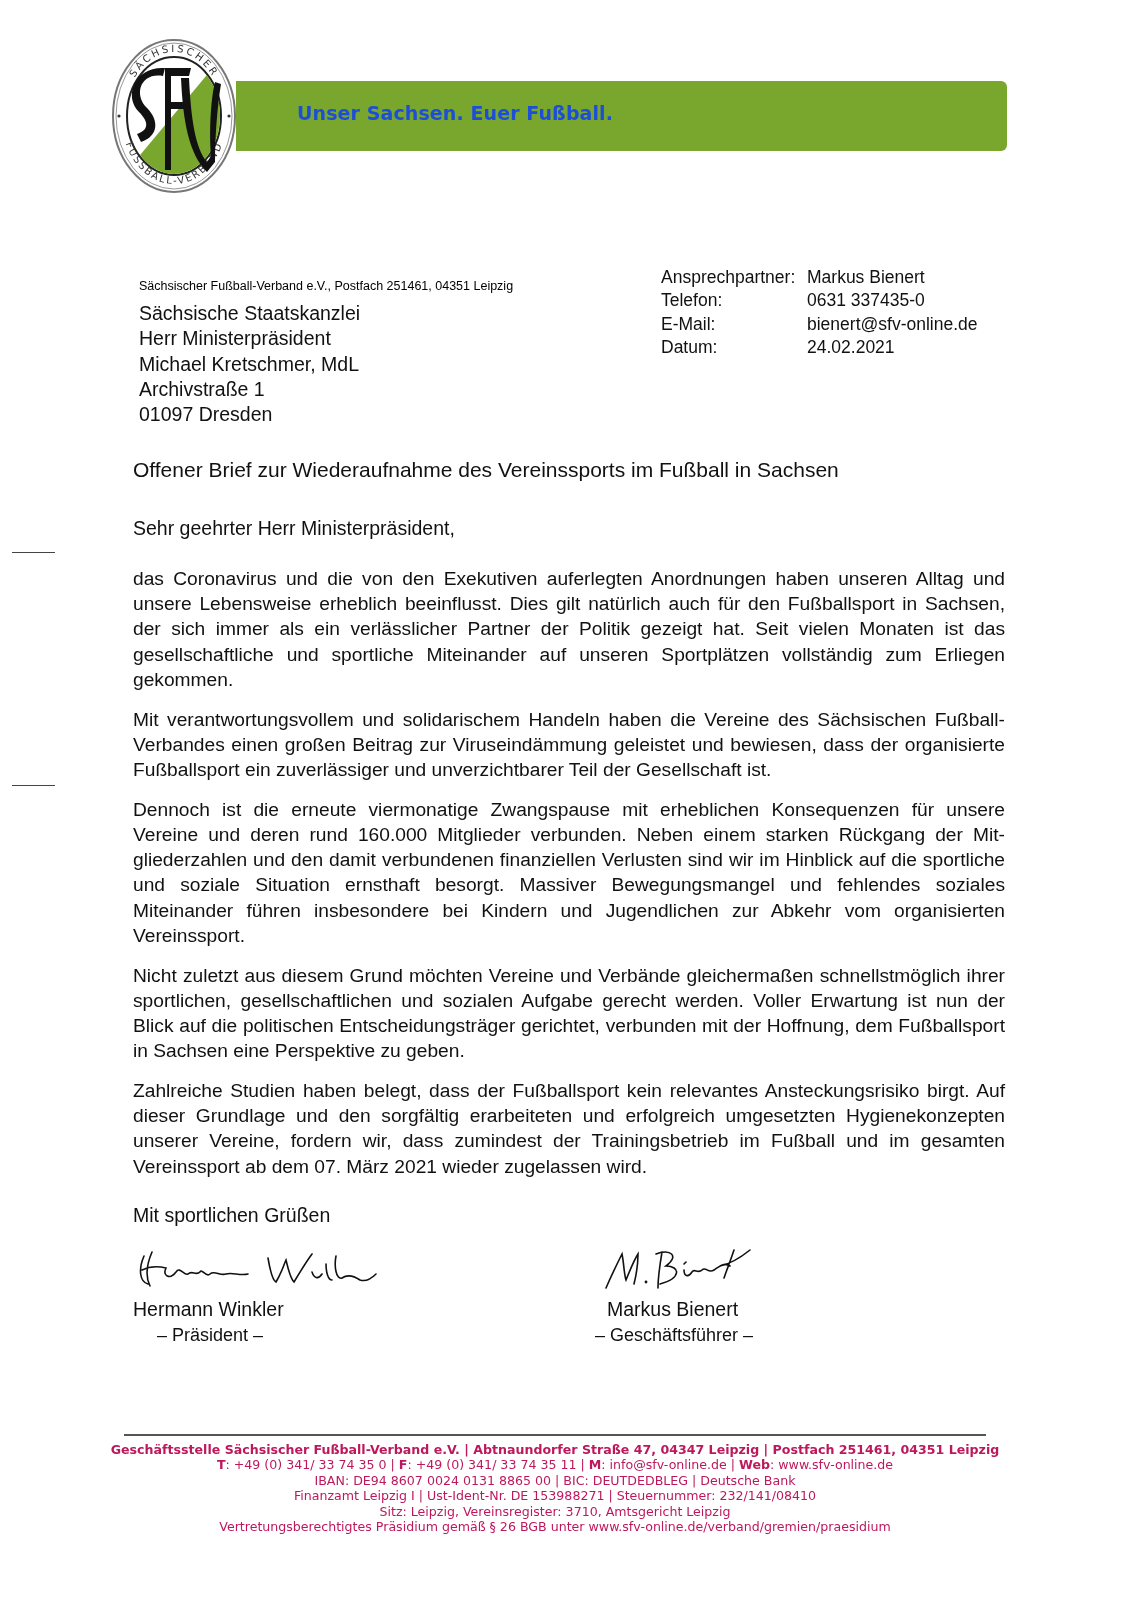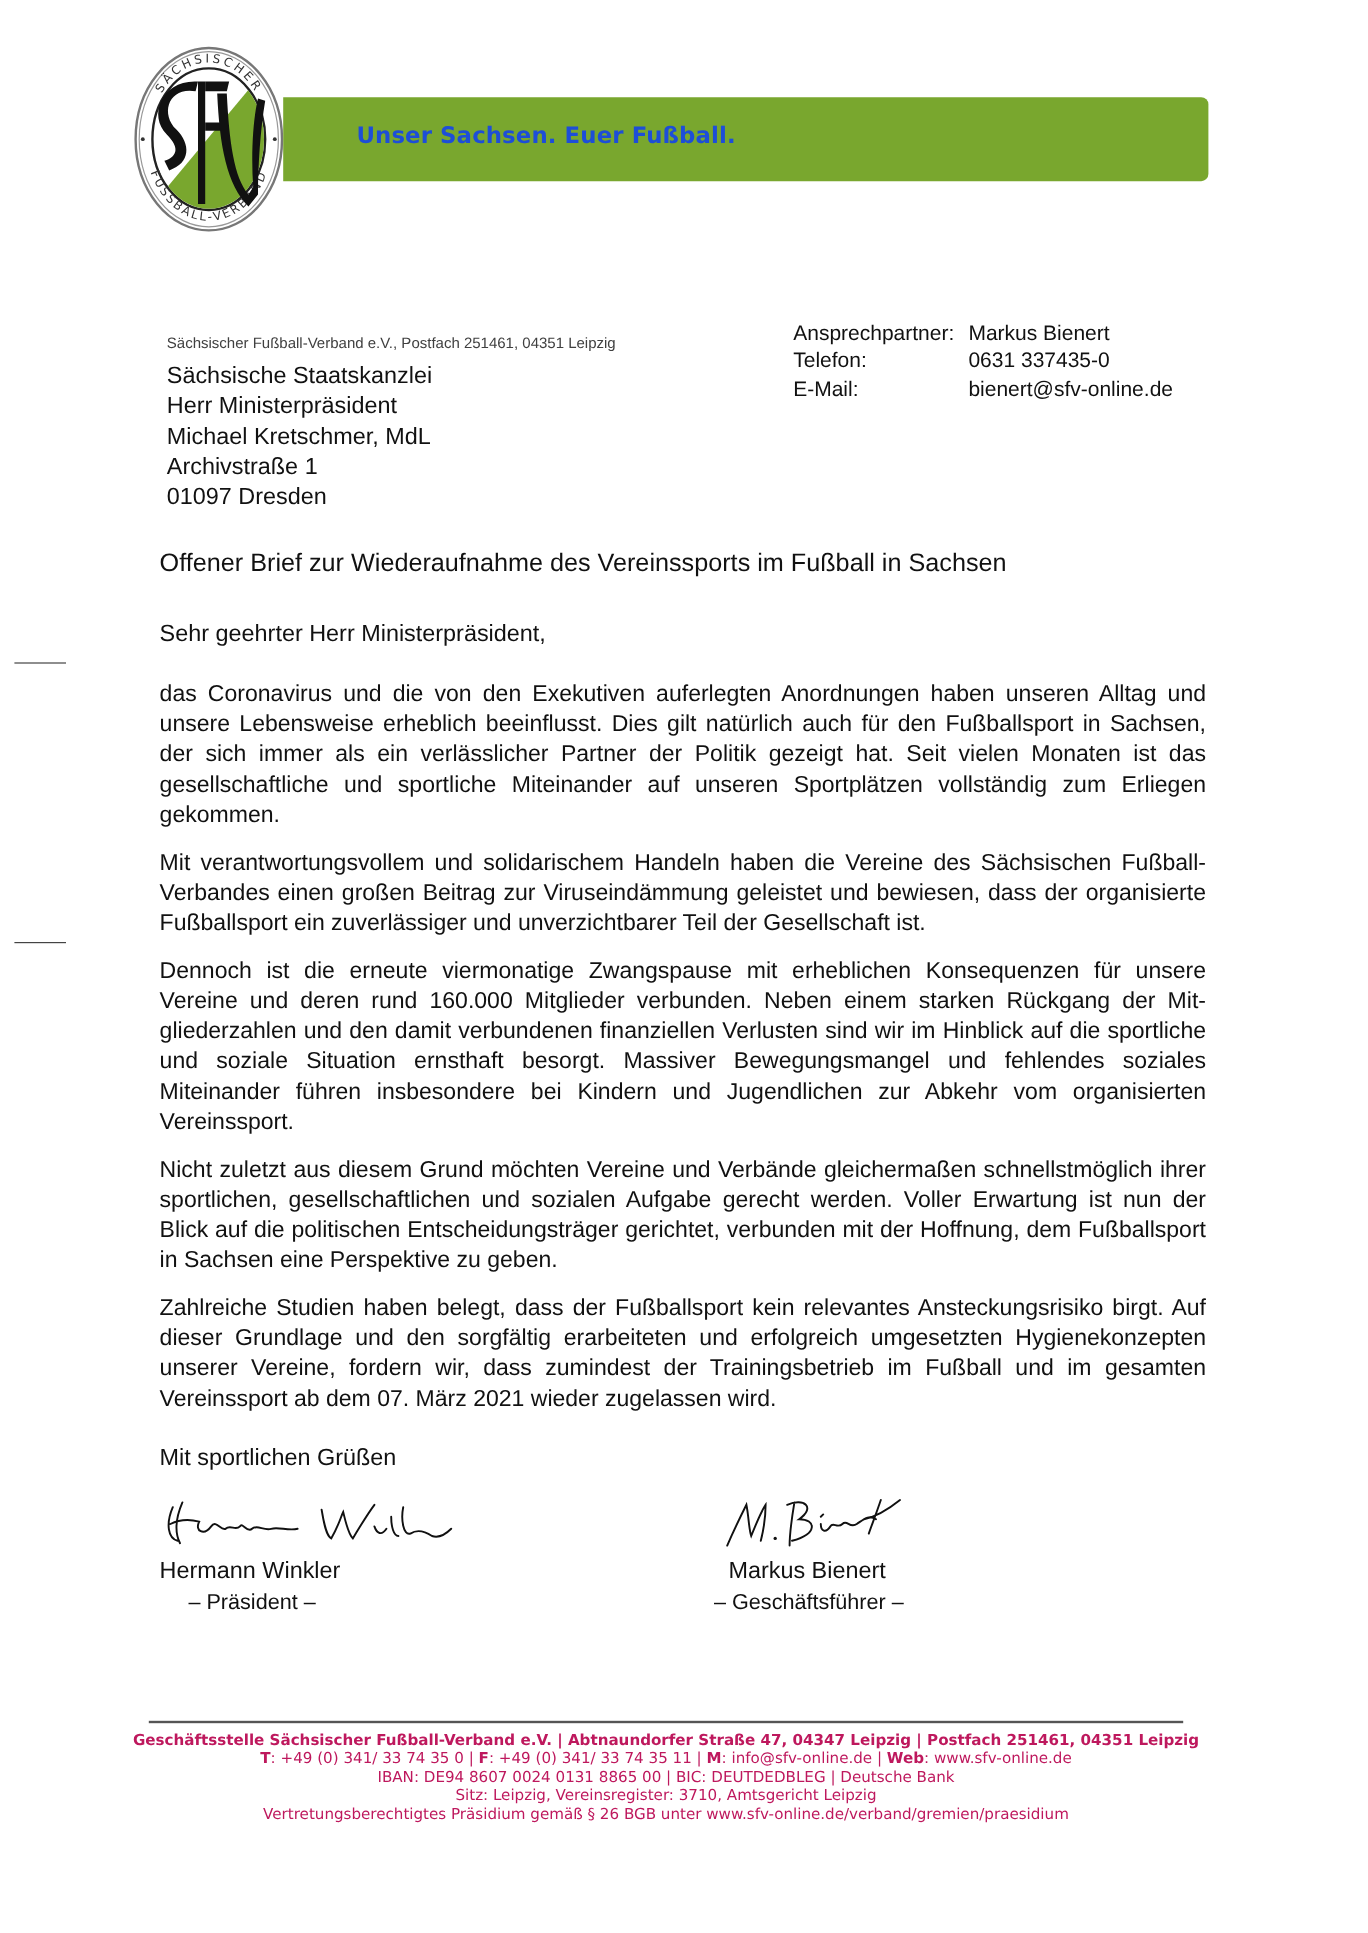--- a/index.html
+++ b/index.html
@@ -11,21 +11,21 @@
   .logo { left: 111px; top: 38px; width: 126px; height: 156px; }
   .banner { left: 236px; top: 81px; width: 771px; height: 70px; background: #79a72e;
             border-radius: 0 6px 6px 0; }
   .tagline { left: 297px; top: 102px; font-family: "DejaVu Sans", sans-serif; font-weight: bold;
              font-size: 19px; color: #1d4ed8; letter-spacing: 0.1px; }
 
   
   .fold { left: 12px; width: 43px; height: 1px; background: #444; }
 
   
-  .sender { left: 139px; top: 279px; font-size: 12.5px; color: #404040; }
+  .sender { left: 139px; top: 279px; font-size: 12.5px; color: #000000; }
   .recipient { left: 139px; top: 301px; font-size: 19.5px; line-height: 25.3px; }
   .recipient div { white-space: nowrap; }
 
   
   .contact { left: 661px; top: 266px; font-size: 17.5px; line-height: 23.3px; }
   .contact .row { display: flex; white-space: nowrap; }
   .contact .lbl { width: 146px; }
 
   
   .subject { left: 133px; top: 458px; font-size: 21px; font-weight: normal; white-space: nowrap; }
@@ -106,20 +106,24 @@
     <span>Markus Bienert</span>
   </div>
   <div class="row">
     <span class="lbl">Telefon:</span>
     <span>0631 337435-0</span>
   </div>
   <div class="row">
     <span class="lbl">E-Mail:</span>
     <span>bienert@sfv-online.de</span>
   </div>
+  <div class="row">
+    <span class="lbl">Datum:</span>
+    <span>24.02.2021</span>
+  </div>
 </div>
 
 <div class="abs subject">Offener Brief zur Wiederaufnahme des Vereinssports im Fußball in Sachsen</div>
 
 <div class="abs salutation">Sehr geehrter Herr Ministerpräsident,</div>
 
 <div class="abs body-text">
   <p>das Coronavirus und die von den Exekutiven auferlegten Anordnungen haben unseren Alltag und unsere Lebensweise erheblich beeinflusst. Dies gilt natürlich auch für den Fußballsport in Sach­sen, der sich immer als ein verlässlicher Partner der Politik gezeigt hat. Seit vielen Monaten ist das gesellschaftliche und sportliche Miteinander auf unseren Sportplätzen vollständig zum Erlie­gen gekommen.</p>
   <p>Mit verantwortungsvollem und solidarischem Handeln haben die Vereine des Sächsischen Fuß­ball-Verbandes einen großen Beitrag zur Viruseindämmung geleistet und bewiesen, dass der organisierte Fußballsport ein zuverlässiger und unverzichtbarer Teil der Gesellschaft ist.</p>
   <p>Dennoch ist die erneute viermonatige Zwangspause mit erheblichen Konsequenzen für unsere Vereine und deren rund 160.000 Mitglieder verbunden. Neben einem starken Rückgang der Mit­gliederzahlen und den damit verbundenen finanziellen Verlusten sind wir im Hinblick auf die sport­liche und soziale Situation ernsthaft besorgt. Massiver Bewegungsmangel und fehlendes soziales Miteinander führen insbesondere bei Kindern und Jugendlichen zur Abkehr vom organisierten Vereinssport.</p>
@@ -144,15 +148,16 @@
 <div class="abs signer-name" style="left:607px; top:1298px;">Markus Bienert</div>
 <div class="abs signer-role" style="left:595px; top:1325px;">– Geschäftsführer –</div>
 
 <div class="abs footer-line"></div>
 <div class="abs footer">
   <div class="l1">Geschäftsstelle Sächsischer Fußball-Verband e.V. | Abtnaundorfer Straße 47, 04347 Leipzig | Postfach 251461, 04351 Leipzig</div>
   <div>
     <b>T</b><span>: +49 (0) 341/ 33 74 35 0 | </span><b>F</b><span>: +49 (0) 341/ 33 74 35 11 | </span><b>M</b><span>: info@sfv-online.de | </span><b>Web</b><span>: www.sfv-online.de</span>
   </div>
   <div>IBAN: DE94 8607 0024 0131 8865 00 | BIC: DEUTDEDBLEG | Deutsche Bank</div>
+  <div>Finanzamt Leipzig I | Ust-Ident-Nr. DE 153988271 | Steuernummer: 232/141/08410</div>
   <div>Sitz: Leipzig, Vereinsregister: 3710, Amtsgericht Leipzig</div>
   <div>Vertretungsberechtigtes Präsidium gemäß § 26 BGB unter www.sfv-online.de/verband/gremien/praesidium</div>
 </div>
 
 </body></html>

